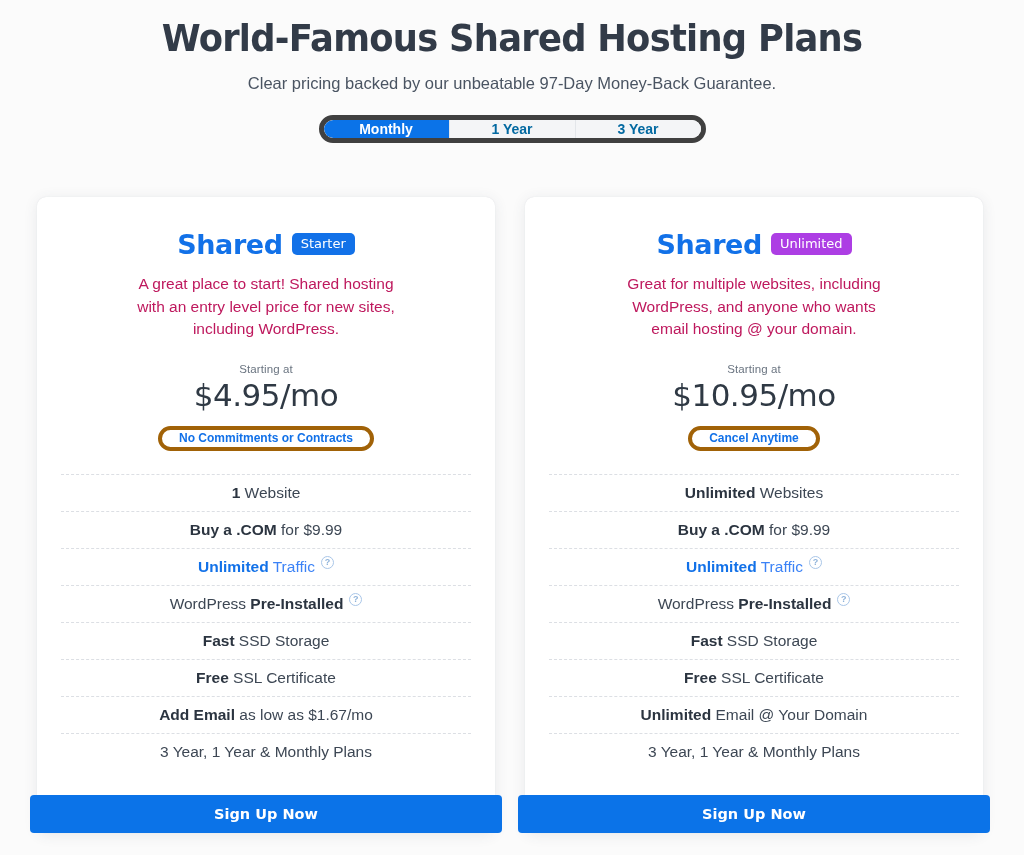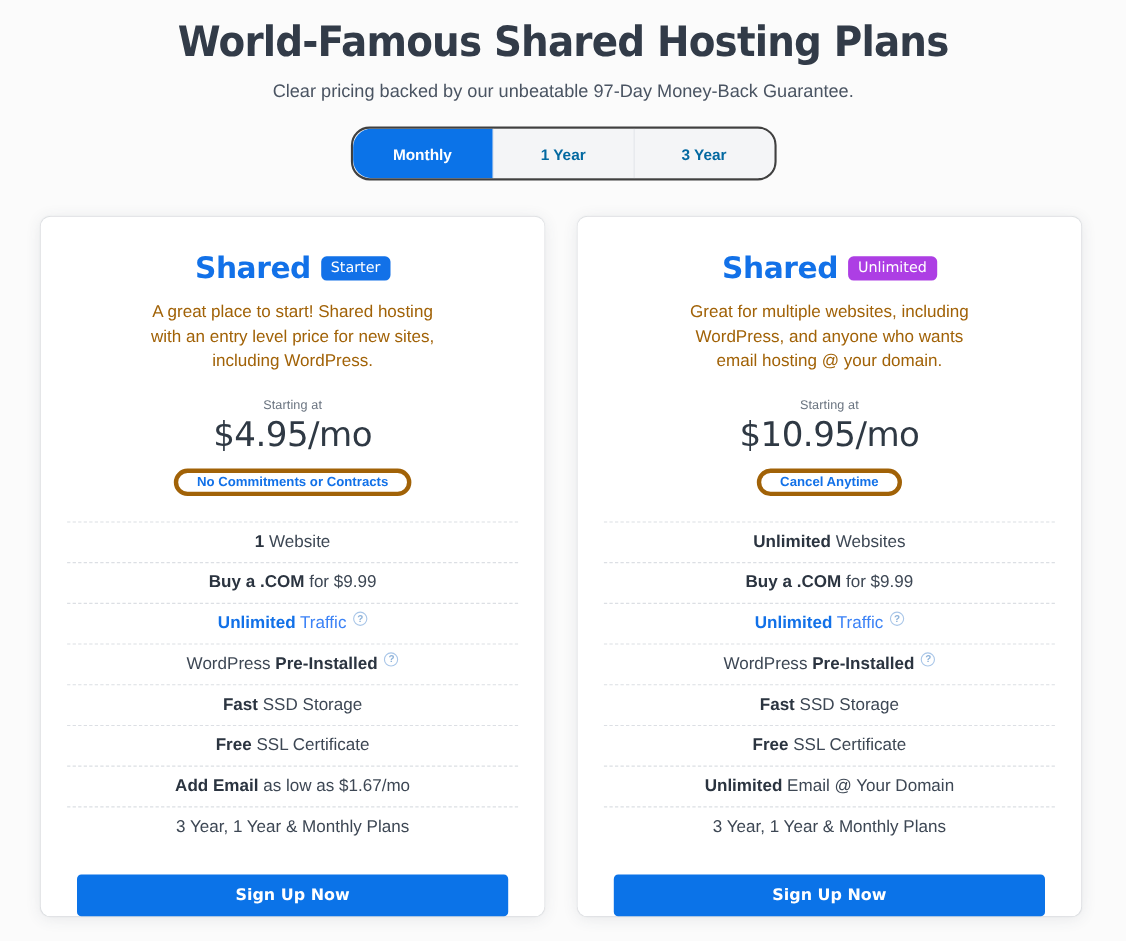--- a/index.html
+++ b/index.html
@@ -38,26 +38,26 @@
     font-size: 16.5px;
     color: #4a5462;
     line-height: 24px;
     font-family: "Liberation Sans", sans-serif;
   }
 
   
   .toggle-wrap {
     margin: 20px auto 0;
     width: 387px;
-    height: 49px;
+    height: 28px;
     display: flex;
     border-radius: 17px;
     overflow: hidden;
     background: #f4f5f7;
-    border: 2px solid #404040;
+    border: 5px solid #404040;
   }
   .toggle-seg {
     flex: 1 1 0;
     display: flex;
     align-items: center;
     justify-content: center;
     font-size: 14px;
     font-weight: bold;
     color: #0369a1;
     background: #f4f5f7;
@@ -115,21 +115,21 @@
     border-radius: 5px;
     line-height: 1;
   }
 
   .plan-desc {
     margin-top: 12px;
     width: 280px;
     text-align: center;
     font-size: 15.5px;
     line-height: 22.5px;
-    color: #a16207;
+    color: #be185d;
   }
 
   .price-block {
     margin-top: 22px;
     text-align: center;
   }
   .price-label {
     font-size: 11.5px;
     color: #6a7480;
     letter-spacing: 0.1px;
@@ -195,21 +195,21 @@
     margin-left: 2px;
     position: relative;
     top: -4px;
     cursor: pointer;
     font-family: "Liberation Sans", sans-serif;
   }
 
   .signup-btn {
     margin-top: 24px;
     margin-bottom: 0;
-    width: 392px;
+    width: 472px;
     height: 38px;
     background: #0b73e8;
     border: none;
     border-radius: 4px;
     color: #ffffff;
     font-family: "DejaVu Sans", sans-serif;
     font-size: 14.5px;
     font-weight: bold;
     cursor: pointer;
   }

